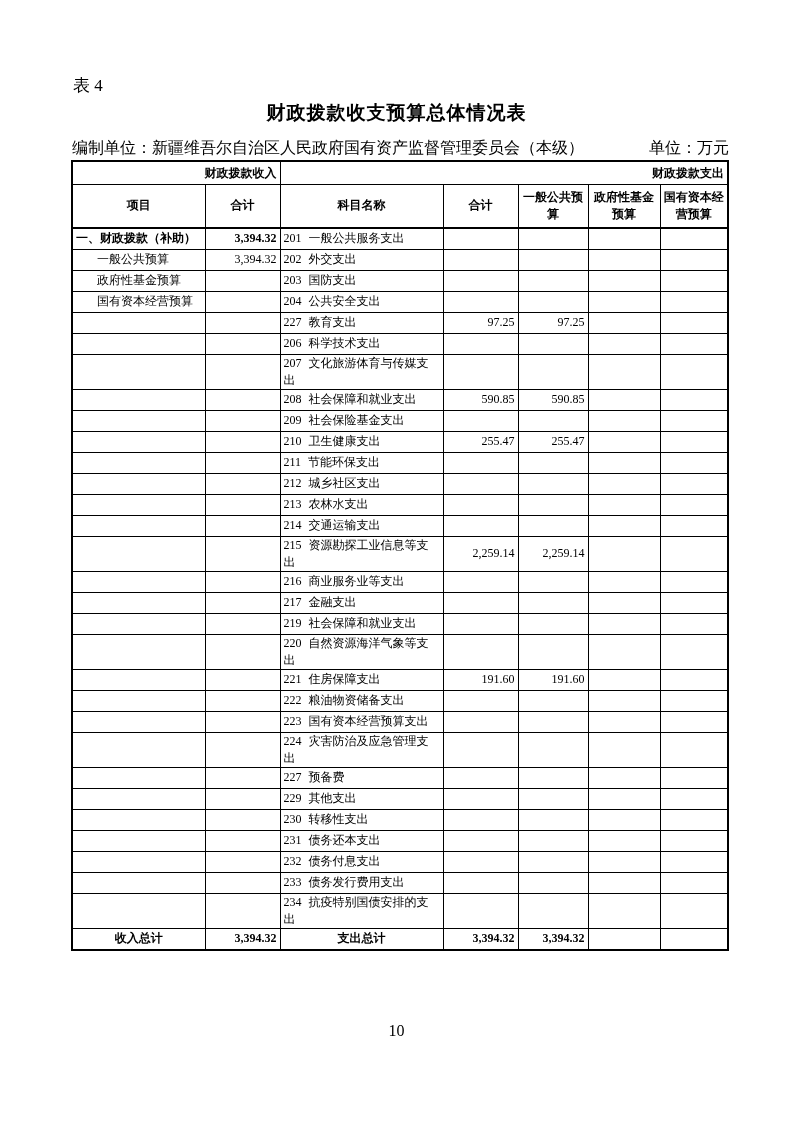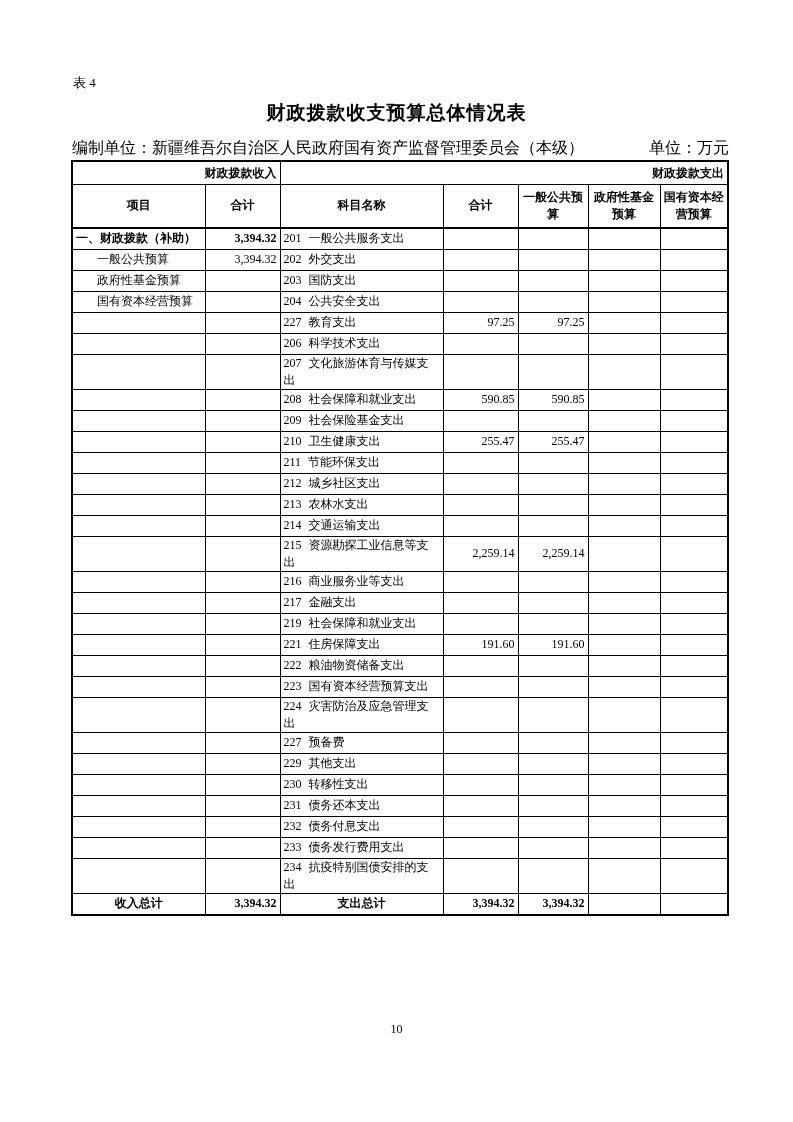--- a/index.html
+++ b/index.html
@@ -12,21 +12,21 @@
     height: 1122px;
     position: relative;
     font-family: "Liberation Serif", "DejaVu Serif", serif;
     color: #000000;
     overflow: hidden;
   }
   .table-label {
     position: absolute;
     left: 73px;
     top: 74px;
-    font-size: 13px;
+    font-size: 17px;
   }
   .title {
     position: absolute;
     left: 0;
     top: 100px;
     width: 100%;
     margin: 0;
     text-align: center;
     font-size: 19px;
     font-weight: bold;
@@ -109,21 +109,21 @@
   tfoot td {
     border-top: 2px solid #000000;
     font-weight: bold;
   }
   .page-number {
     position: absolute;
     left: 0;
     top: 1022px;
     width: 100%;
     text-align: center;
-    font-size: 12px;
+    font-size: 16px;
   }
 </style>
 </head>
 <body>
 
 <div class="table-label">表 4</div>
 
 <h1 class="title">财政拨款收支预算总体情况表</h1>
 
 <div class="meta">
@@ -315,20 +315,29 @@
         <td class="num"></td>
         <td class="subject"><span class="code">219</span><span>社会保障和就业支出</span></td>
         <td class="num"></td>
         <td class="num"></td>
         <td class="num"></td>
         <td class="num"></td>
       </tr>
       <tr>
         <td class="item"></td>
         <td class="num"></td>
+        <td class="subject"><span class="code">220</span><span>自然资源海洋气象等支出</span></td>
+        <td class="num"></td>
+        <td class="num"></td>
+        <td class="num"></td>
+        <td class="num"></td>
+      </tr>
+      <tr>
+        <td class="item"></td>
+        <td class="num"></td>
         <td class="subject"><span class="code">221</span><span>住房保障支出</span></td>
         <td class="num">191.60</td>
         <td class="num">191.60</td>
         <td class="num"></td>
         <td class="num"></td>
       </tr>
       <tr>
         <td class="item"></td>
         <td class="num"></td>
         <td class="subject"><span class="code">222</span><span>粮油物资储备支出</span></td>

